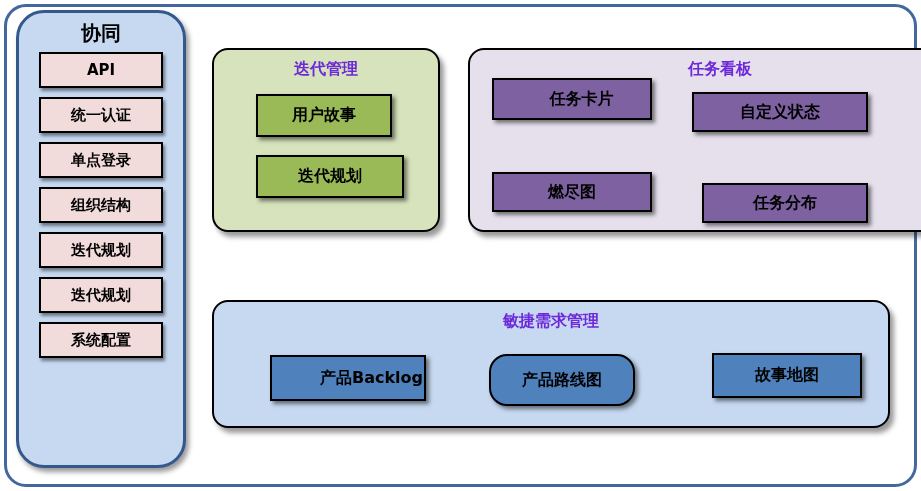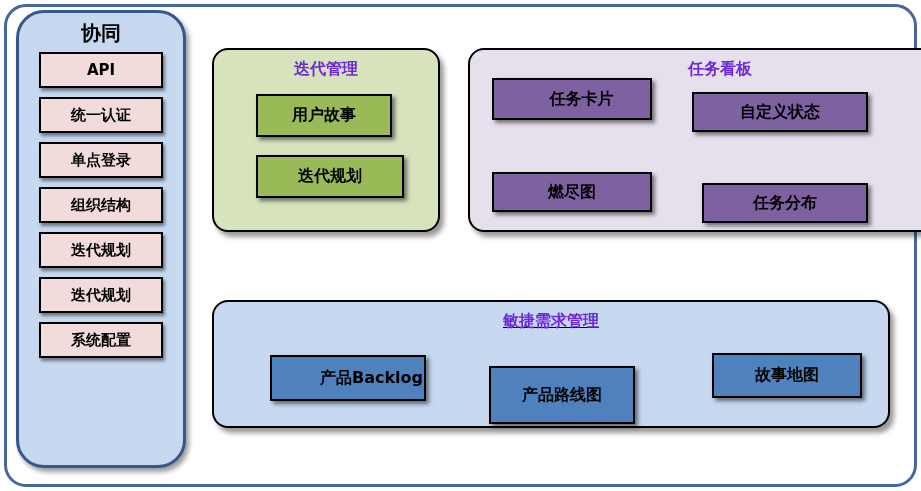--- a/index.html
+++ b/index.html
@@ -105,25 +105,24 @@
   .panel-kanban .box { background: #7d61a0; }
   .box-task-card    { left: 22px;  top: 28px;  width: 160px; height: 42px; padding-left: 19px; }
   .box-custom-state { left: 222px; top: 42px;  width: 176px; height: 40px; }
   .box-burndown     { left: 22px;  top: 122px; width: 160px; height: 40px; }
   .box-task-dist    { left: 232px; top: 133px; width: 166px; height: 40px; text-align: right; }
   
   .panel-req {
     left: 212px; top: 300px;
     width: 678px; height: 128px;
     background: #c6d9f1;
-    text-decoration: underline;
   }
   .panel-req .box { background: #4f81bd; }
   .box-backlog     { left: 56px;  top: 53px; width: 156px; height: 46px; padding-left: 47px; }
-  .box-roadmap     { left: 275px; top: 64px; width: 146px; height: 58px; }
+  .box-roadmap     { left: 275px; top: 52px; width: 146px; height: 52px; border-radius: 18px; }
   .box-storymap    { left: 498px; top: 51px; width: 150px; height: 45px; }
 </style>
 </head>
 <body>
 
 <div class="canvas">
 
   <div class="outer-frame"></div>
 
   <div class="sidebar">

